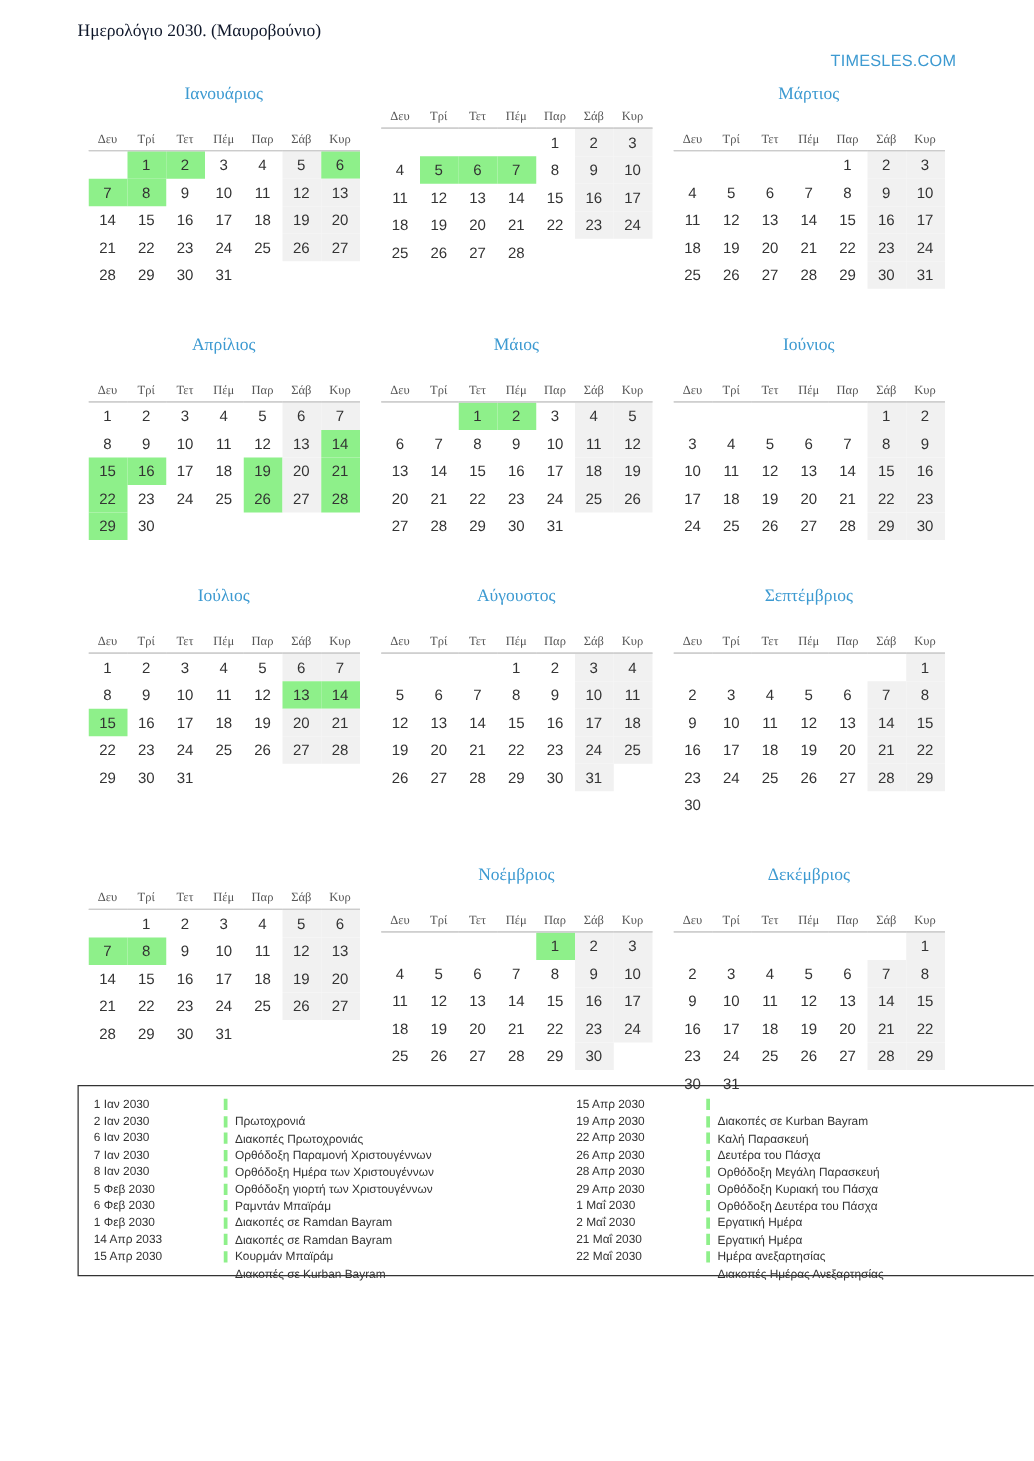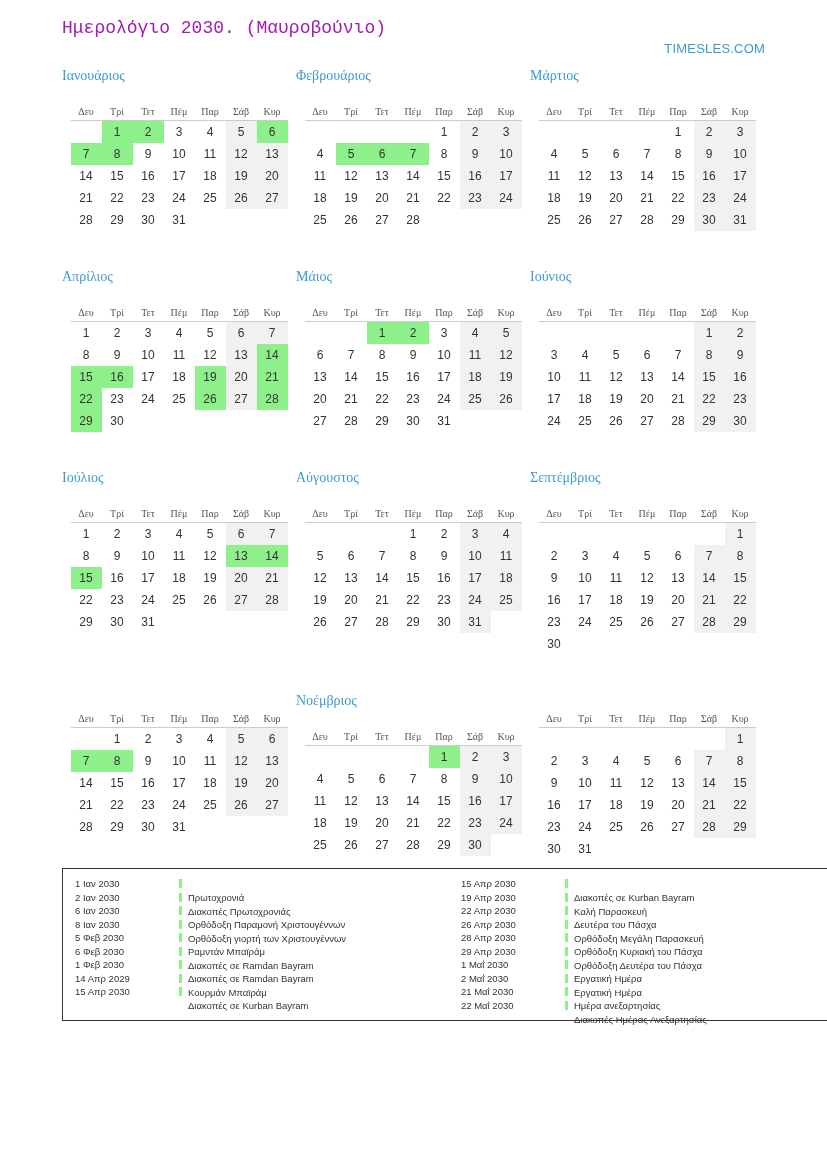--- a/index.html
+++ b/index.html
@@ -25,23 +25,23 @@
     position: absolute;
     top: 18px;
     left: 0;
     width: 827px;
     height: 34px;
   }
   .header-title {
     position: absolute;
     left: 62px;
     top: 0;
-    font-size: 18px;
-    color: #a21caf;
-    font-family: Liberation Mono, monospace;
+    font-size: 14px;
+    color: #0f172a;
+    font-family: Liberation Serif, serif;
     white-space: nowrap;
   }
   .header-brand {
     position: absolute;
     right: 62px;
     top: 23px;
     font-size: 13px;
     color: #3d9ad1;
     letter-spacing: 0.2px;
     white-space: nowrap;
@@ -53,21 +53,21 @@
     left: 62px;
     width: 704px;
     display: flex;
     flex-wrap: wrap;
   }
   .month {
     width: 234px;
     margin-bottom: 22px;
   }
   .month-title {
-    text-align: left;
+    text-align: center;
     color: #3d9ad1;
     font-size: 14px;
     font-family: "Liberation Serif", serif;
     margin-bottom: 6px;
     height: 18px;
   }
   table.cal {
     border-collapse: collapse;
     margin: 16px auto;
   }
@@ -206,21 +206,20 @@
               <td class="day">30</td>
               <td class="day">31</td>
               <td class="empty">&nbsp;</td>
               <td class="empty">&nbsp;</td>
               <td class="empty">&nbsp;</td>
             </tr>
           </tbody>
         </table>
       </div>
       <div class="month">
-        <div class="month-title">Φεβρουάριος</div>
         <table class="cal">
           <thead>
             <tr>
               <th>Δευ</th>
               <th>Τρί</th>
               <th>Τετ</th>
               <th>Πέμ</th>
               <th>Παρ</th>
               <th>Σάβ</th>
               <th>Κυρ</th>
@@ -844,20 +843,21 @@
               <td class="day">27</td>
               <td class="day">28</td>
               <td class="day">29</td>
               <td class="day we">30</td>
               <td class="empty">&nbsp;</td>
             </tr>
           </tbody>
         </table>
       </div>
       <div class="month">
+        <div class="month-title">Δεκέμβριος</div>
         <table class="cal">
           <thead>
             <tr>
               <th>Δευ</th>
               <th>Τρί</th>
               <th>Τετ</th>
               <th>Πέμ</th>
               <th>Παρ</th>
               <th>Σάβ</th>
               <th>Κυρ</th>
@@ -934,41 +934,46 @@
           <span class="legend-date">2 Ιαν 2030</span>
           <span class="legend-bar"></span>
           <span class="legend-label">Διακοπές Πρωτοχρονιάς</span>
         </div>
         <div class="legend-row">
           <span class="legend-date">6 Ιαν 2030</span>
           <span class="legend-bar"></span>
           <span class="legend-label">Ορθόδοξη Παραμονή Χριστουγέννων</span>
         </div>
         <div class="legend-row">
+          <span class="legend-date">7 Ιαν 2030</span>
+          <span class="legend-bar"></span>
+          <span class="legend-label">Ορθόδοξη Ημέρα των Χριστουγέννων</span>
+        </div>
+        <div class="legend-row">
           <span class="legend-date">8 Ιαν 2030</span>
           <span class="legend-bar"></span>
           <span class="legend-label">Ορθόδοξη γιορτή των Χριστουγέννων</span>
         </div>
         <div class="legend-row">
           <span class="legend-date">5 Φεβ 2030</span>
           <span class="legend-bar"></span>
           <span class="legend-label">Ραμντάν Μπαϊράμ</span>
         </div>
         <div class="legend-row">
           <span class="legend-date">6 Φεβ 2030</span>
           <span class="legend-bar"></span>
           <span class="legend-label">Διακοπές σε Ramdan Bayram</span>
         </div>
         <div class="legend-row">
           <span class="legend-date">1 Φεβ 2030</span>
           <span class="legend-bar"></span>
           <span class="legend-label">Διακοπές σε Ramdan Bayram</span>
         </div>
         <div class="legend-row">
-          <span class="legend-date">14 Απρ 2029</span>
+          <span class="legend-date">14 Απρ 2033</span>
           <span class="legend-bar"></span>
           <span class="legend-label">Κουρμάν Μπαϊράμ</span>
         </div>
         <div class="legend-row">
           <span class="legend-date">15 Απρ 2030</span>
           <span class="legend-bar"></span>
           <span class="legend-label">Διακοπές σε Kurban Bayram</span>
         </div>
       </div>
     <div class="legend-col">

